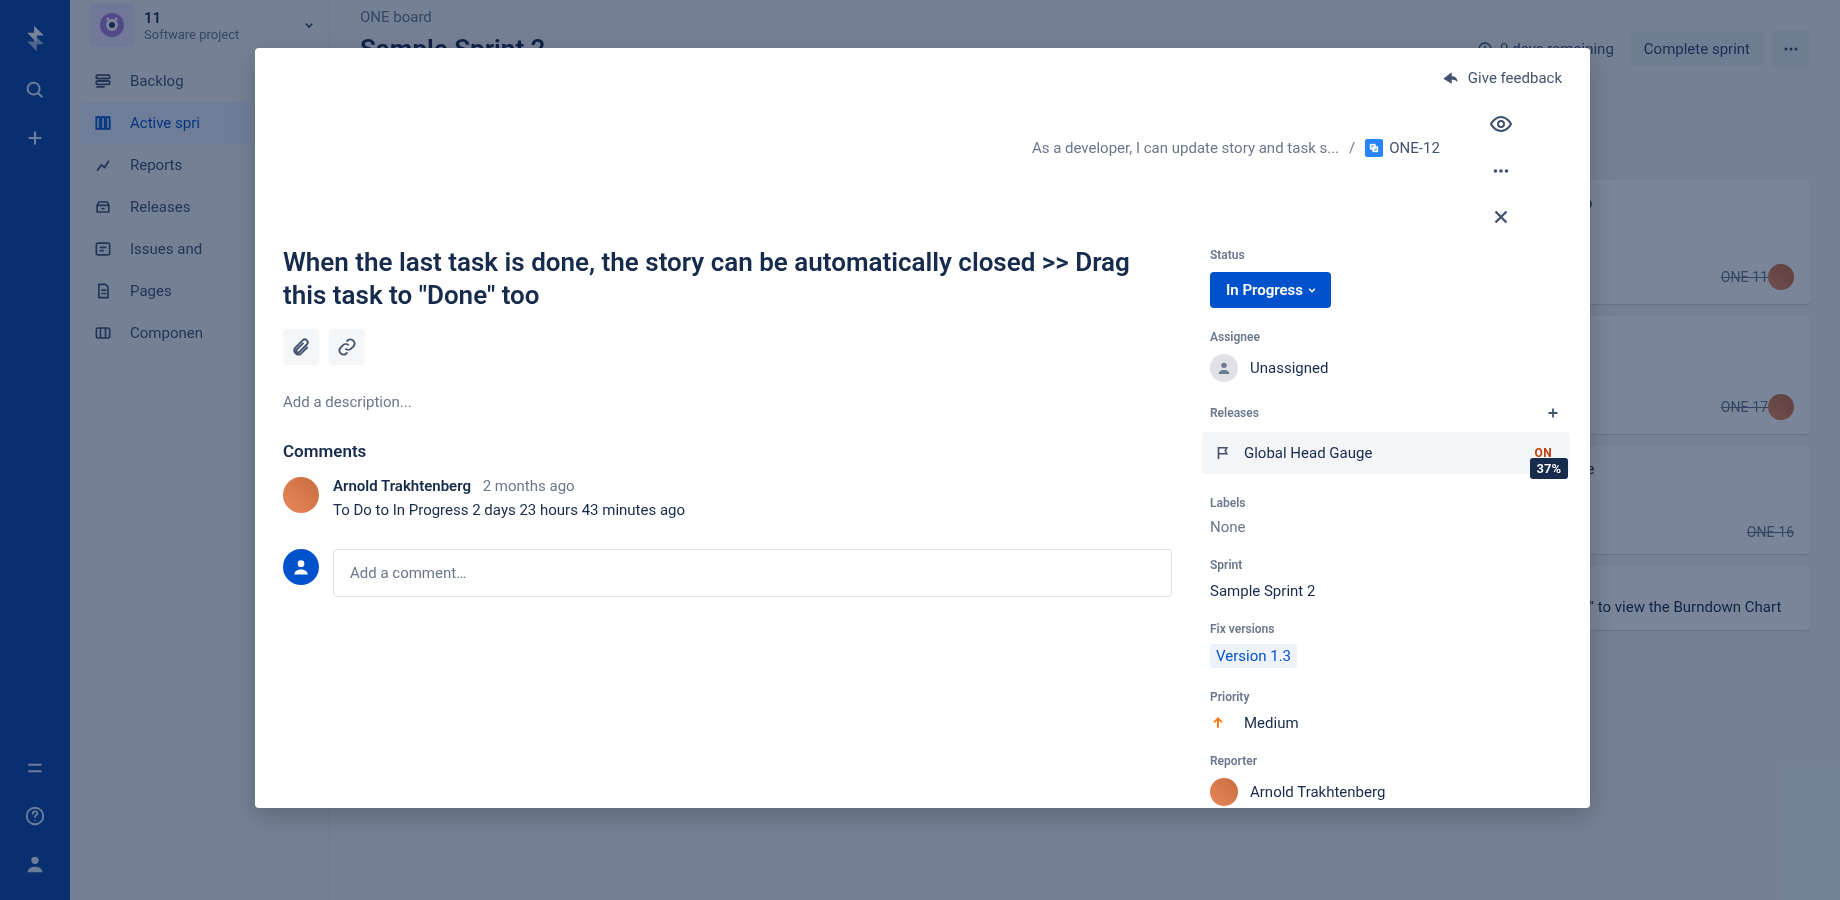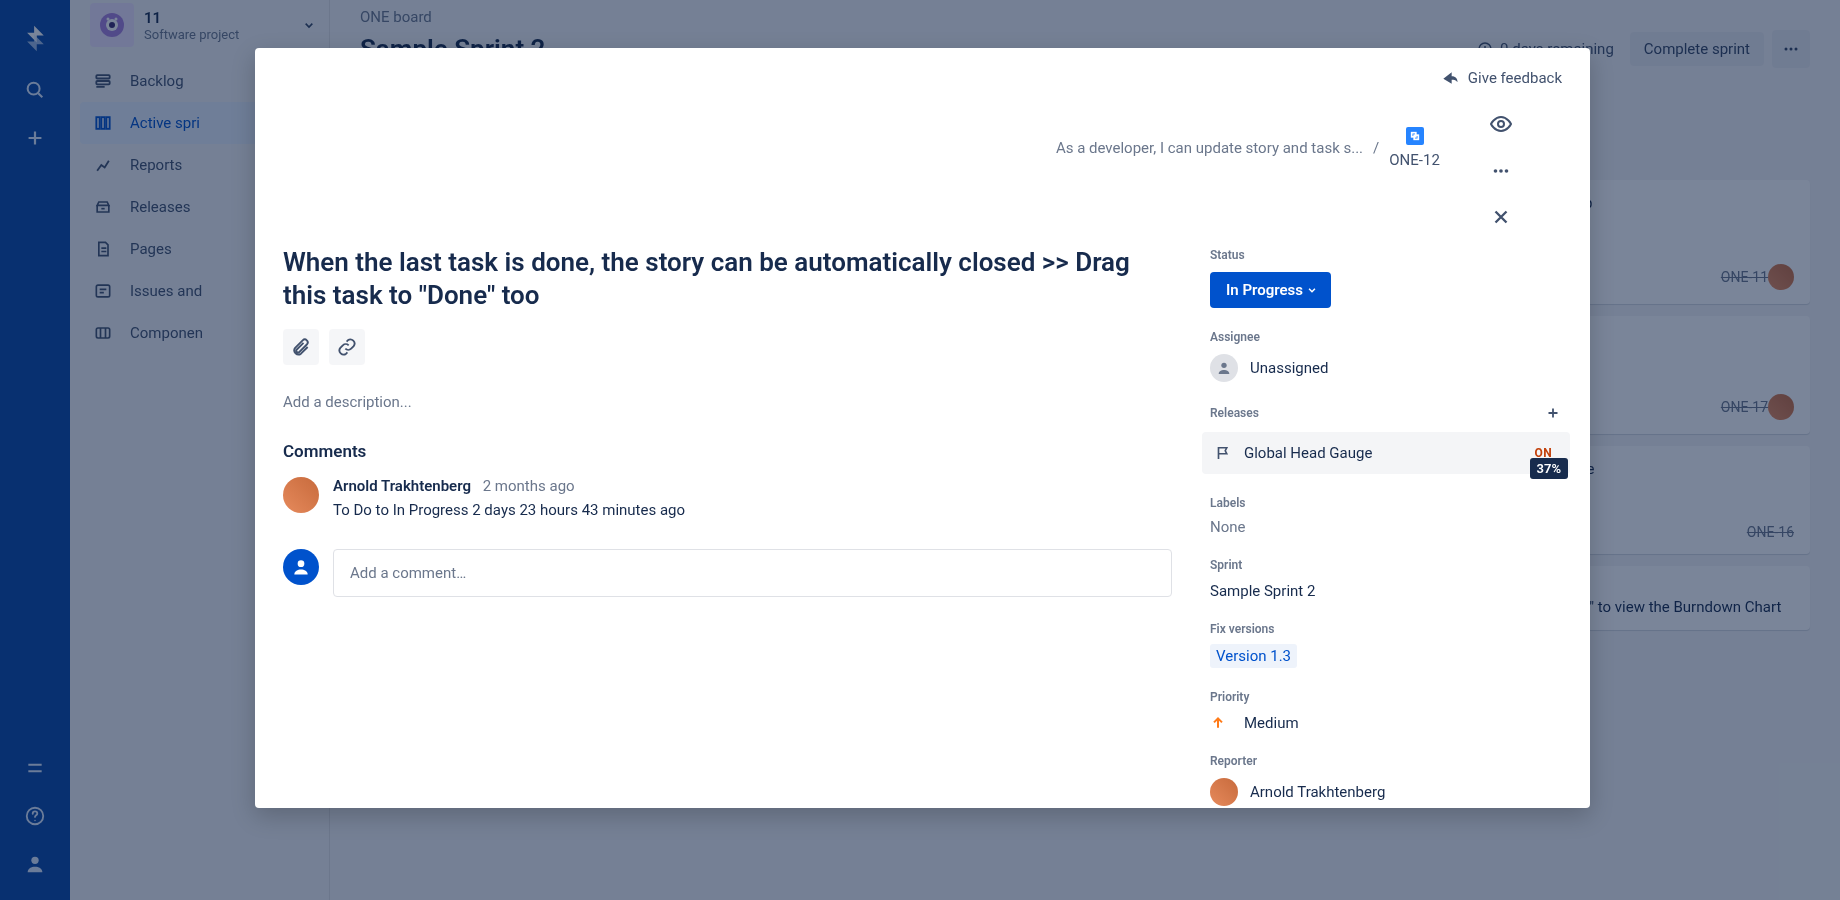--- a/index.html
+++ b/index.html
@@ -40,21 +40,21 @@
 .card .key.done { text-decoration: line-through; }
 .card .av { width: 26px; height: 26px; border-radius: 50%; background: linear-gradient(45deg,#e68a5c,#c76a3c); }
 
 
 .overlay { position: absolute; inset: 0; background: rgba(9,30,66,0.54); }
 .modal { position: absolute; left: 255px; top: 48px; width: 1335px; height: 760px; background: #fff; border-radius: 4px; box-shadow: 0 8px 24px rgba(0,0,0,0.2); display: flex; flex-direction: column; overflow: hidden; }
 .modal-head { display: flex; align-items: center; padding: 20px 28px 0 28px; }
 .bc { display: flex; align-items: center; gap: 10px; color: #6b778c; font-size: 15px; flex: 1; justify-content: flex-end; }
 .bc a { color: #6b778c; }
 .bc .sep { color: #6b778c; }
-.bc .key-link { display: flex; align-items: center; gap: 6px; color: #42526e; flex-direction: column; }
+.bc .key-link { display: flex; align-items: center; gap: 6px; color: #42526e; }
 .story-ico { width: 18px; height: 18px; background: #2684ff; border-radius: 2px; display: inline-flex; align-items: center; justify-content: center; color: #fff; font-size: 11px; }
 .head-actions { display: flex; align-items: center; gap: 24px; color: #42526e; flex-direction: column; }
 .head-action { display: flex; align-items: center; gap: 8px; font-size: 15px; cursor: pointer; }
 .modal-body { display: flex; flex: 1; overflow: hidden; }
 .main-col { flex: 1; padding: 12px 28px; overflow-y: auto; }
 .issue-title { font-size: 26px; font-weight: 600; color: #172b4d; line-height: 1.25; margin-top: 6px; }
 .quick-actions { display: flex; gap: 10px; margin-top: 18px; }
 .qa-btn { width: 36px; height: 36px; background: #091e420a; border-radius: 4px; display: flex; align-items: center; justify-content: center; color: #42526e; cursor: pointer; }
 .desc-placeholder { color: #6b778c; font-size: 15px; margin-top: 28px; cursor: text; }
 .section-h { font-size: 17px; font-weight: 600; color: #172b4d; margin-top: 30px; }
@@ -187,34 +187,34 @@
             <path d="M5 10h14l-2-4H7l-2 4z"></path>
             <path d="M5 10v8h14v-8"></path>
             <path d="M10 14h4"></path>
           </svg>
         </span>
       <span class="nav-label">Releases</span>
     </div>
     <div class="nav-item">
       <span class="nav-icon">
           <svg width="20" height="20" viewBox="0 0 24 24" fill="none" stroke="currentColor" stroke-width="2">
+            <rect x="4" y="5" width="16" height="14" rx="2"></rect>
+            <path d="M8 10h8M8 14h5"></path>
+          </svg>
+        </span>
+      <span class="nav-label">Issues and</span>
+    </div>
+    <div class="nav-item">
+      <span class="nav-icon">
+          <svg width="20" height="20" viewBox="0 0 24 24" fill="none" stroke="currentColor" stroke-width="2">
             <path d="M7 4h8l3 3v13H7z"></path>
             <path d="M10 11h6M10 15h6"></path>
           </svg>
         </span>
       <span class="nav-label">Pages</span>
-    </div>
-    <div class="nav-item">
-      <span class="nav-icon">
-          <svg width="20" height="20" viewBox="0 0 24 24" fill="none" stroke="currentColor" stroke-width="2">
-            <rect x="4" y="5" width="16" height="14" rx="2"></rect>
-            <path d="M8 10h8M8 14h5"></path>
-          </svg>
-        </span>
-      <span class="nav-label">Issues and</span>
     </div>
     <div class="nav-item">
       <span class="nav-icon">
           <svg width="20" height="20" viewBox="0 0 24 24" fill="none" stroke="currentColor" stroke-width="2">
             <rect x="4" y="6" width="16" height="12" rx="2"></rect>
             <path d="M9 6v12M15 6v12"></path>
           </svg>
         </span>
       <span class="nav-label">Componen</span>
     </div>

